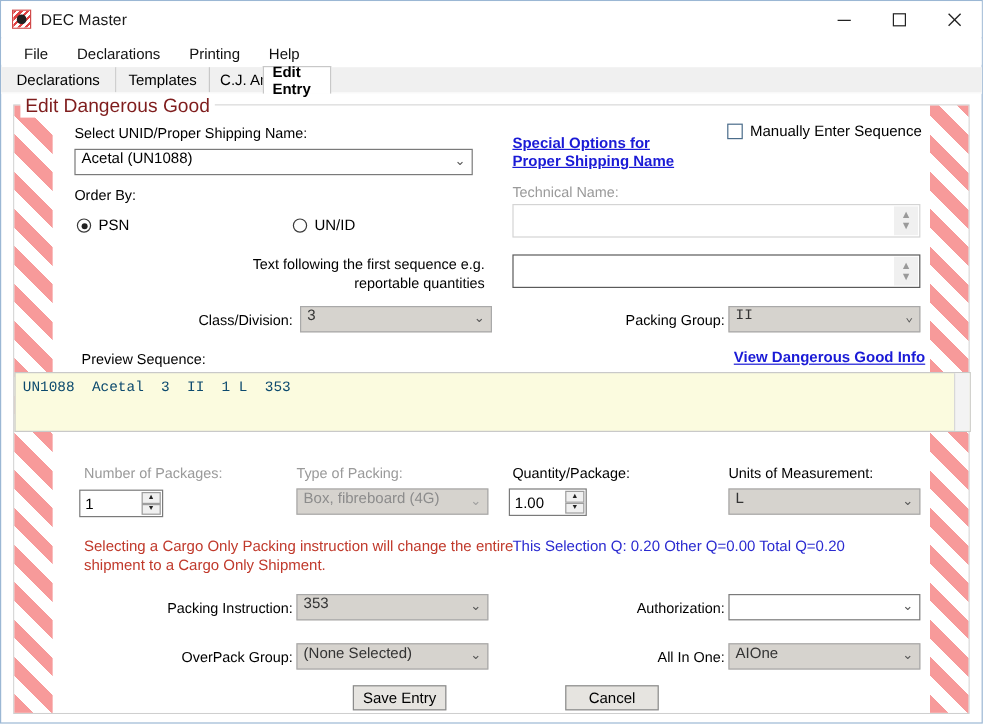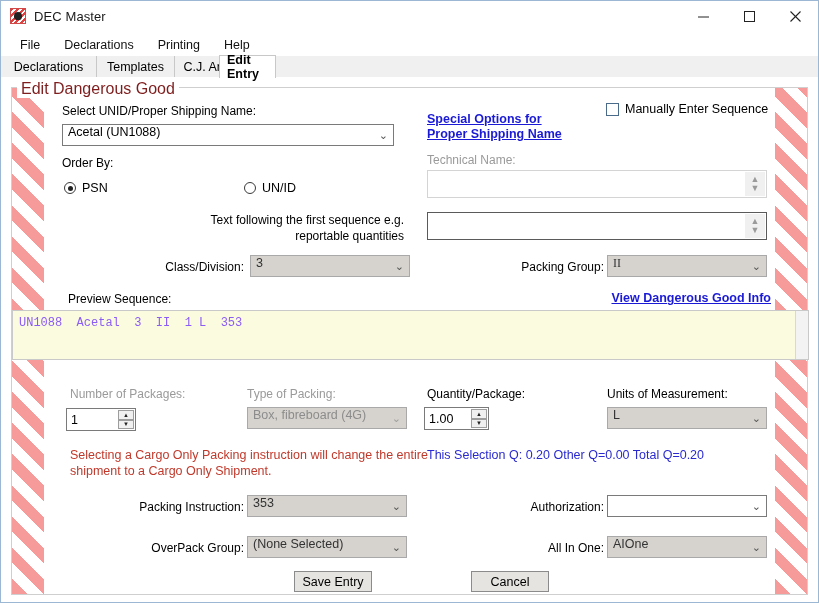--- a/index.html
+++ b/index.html
@@ -146,21 +146,21 @@
     height:22px;
     display:flex; 
     font-size:12.5px; color:#000;
     padding-left:5px;
   }
   .combo.grey {
     background:#d6d3ce;
     border:1px solid #a9a9a9;
     color:#333;
   }
-  .combo.mono { font-family:Liberation Serif, serif; font-size:12px;}
+  .combo.mono { font-family:Liberation Mono, monospace; font-size:12px;}
   .chev {
     position:absolute; right:5px; top:50%; transform:translateY(-50%);
     color:#555;
     font-size:11px;
     line-height:1;
   }
   .textbox {
     position:absolute;
     box-sizing:border-box;
     background:#ffffff;
@@ -217,21 +217,21 @@
   }
   .preview-box {
     position:absolute;
     background:#fbfbdf;
     border:1px solid #c9c9c9;
     box-sizing:border-box;
   }
   .preview-text {
     position:absolute; left:6px; top:5px;
     font-family:"Liberation Mono", monospace;
-    font-size:12px; color:#8b5cf6;
+    font-size:12px; color:#0c4a6e;
     white-space:pre;
   }
   .preview-scroll {
     position:absolute; right:0; top:0; bottom:0; width:12px;
     background:#f3f3f3; border-left:1px solid #d8d8d8;
   }
   .warn {
     position:absolute;
     color:#c0392b; font-size:12.5px; line-height:16px;
   }

